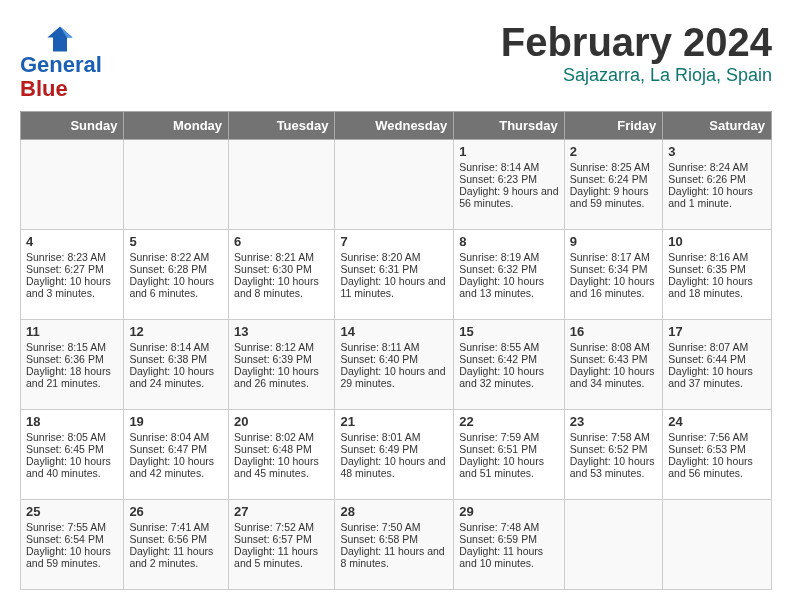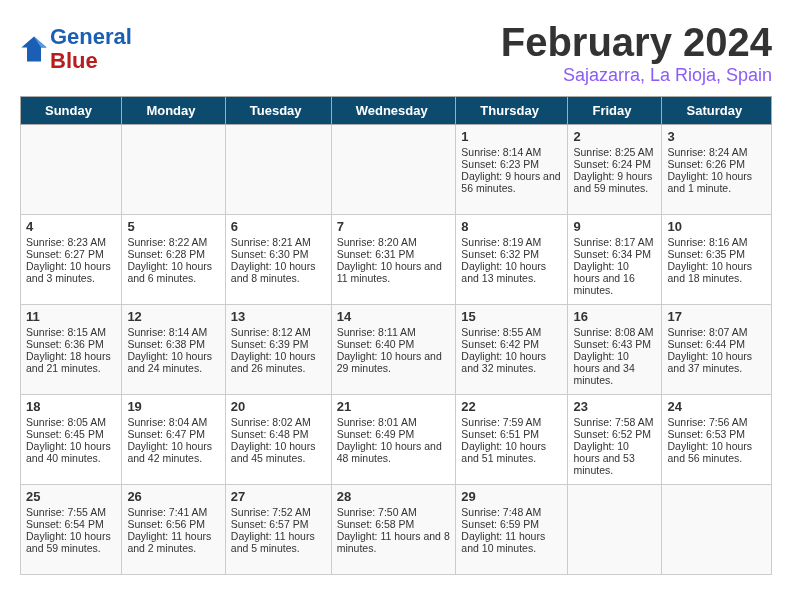--- a/index.html
+++ b/index.html
@@ -13,20 +13,21 @@
     .header-area {
       display: flex;
       justify-content: space-between;
       align-items: flex-start;
       margin-bottom: 10px;
     }
     .logo {
       display: flex;
       align-items: center;
       margin-top: 5px;
+      flex-direction: column;
     }
     .logo-text {
       font-size: 22px;
       font-weight: bold;
       color: #333;
       line-height: 1.1;
     }
     .logo-text span {
       color: #1a5fb4;
     }
@@ -38,32 +39,32 @@
     .title-area {
       text-align: right;
     }
     .main-title {
       font-size: 40px;
       font-weight: bold;
       color: #333;
     }
     .sub-title {
       font-size: 18px;
-      color: #8b5cf6;
+      color: #0f766e;
     }
     table {
       width: 100%;
       border-collapse: collapse;
       font-size: 11px;
     }
     thead tr th {
-      background-color: #0c4a6e;
+      background-color: #737373;
       color: #fff;
-      text-align: left;
-      padding: 6px 24px;
+      text-align: right;
+      padding: 6px 6px;
       font-size: 13px;
       font-weight: bold;
       border: 1px solid #aaa;
     }
     tbody tr td {
       border: 1px solid #ccc;
       vertical-align: top;
       padding: 4px 5px;
       color: #333;
       font-size: 10.5px;

